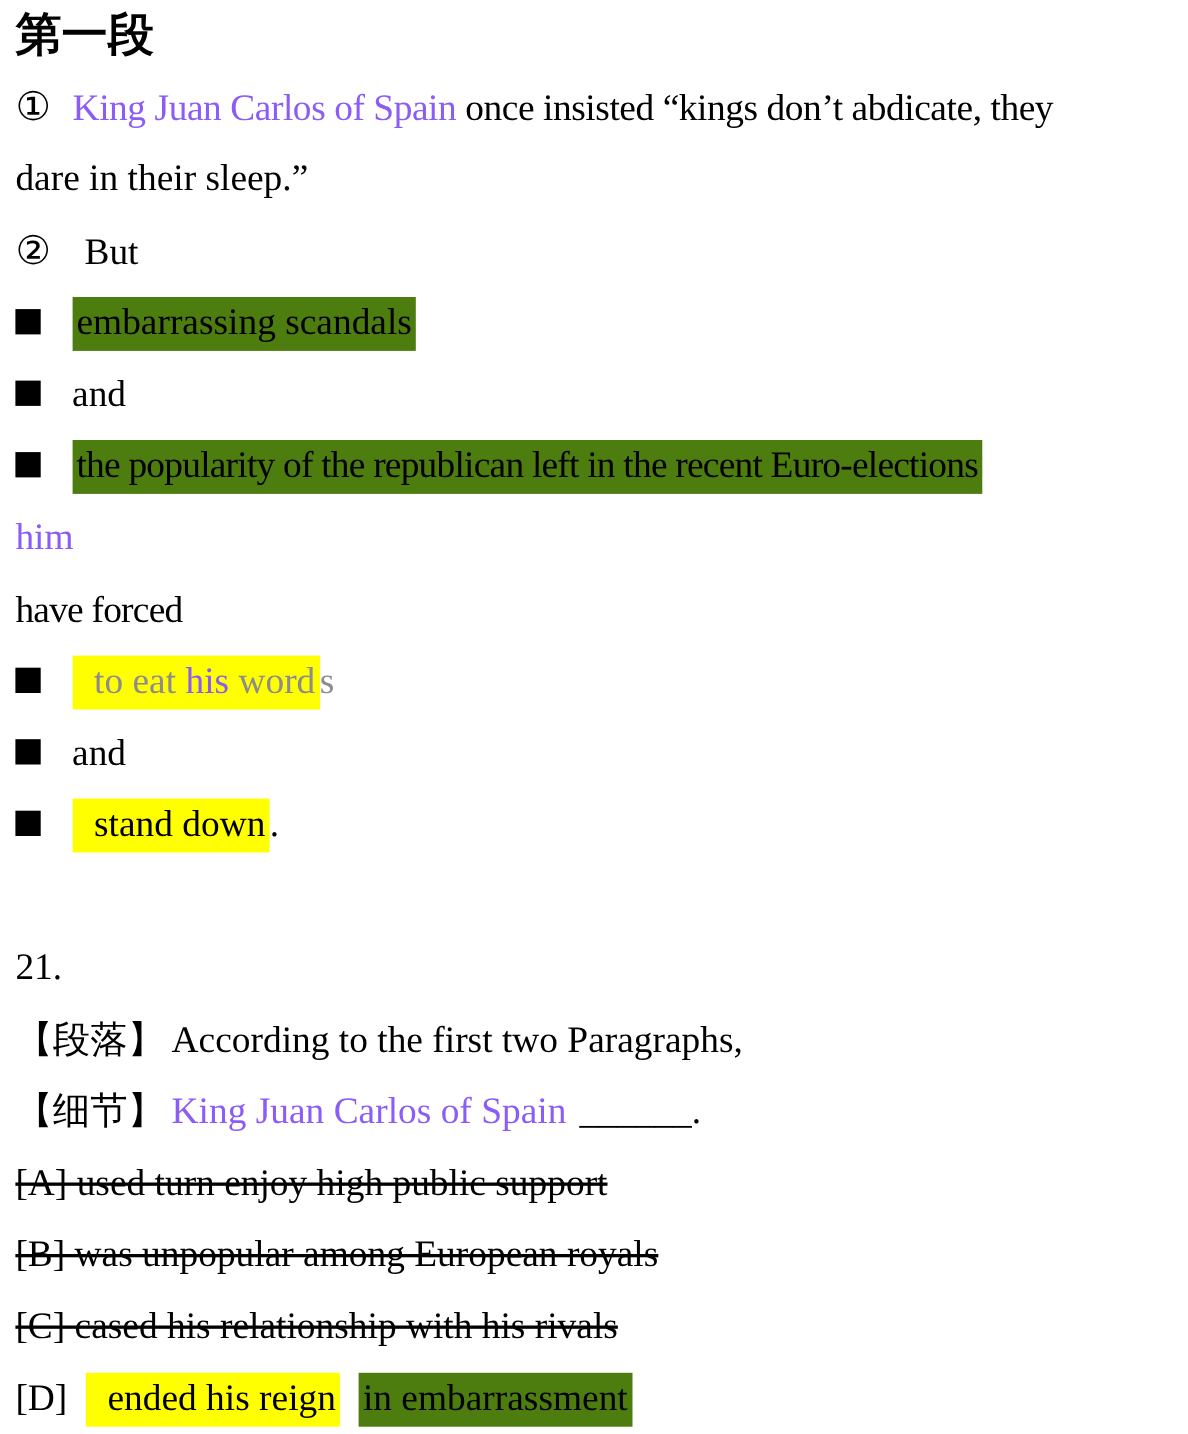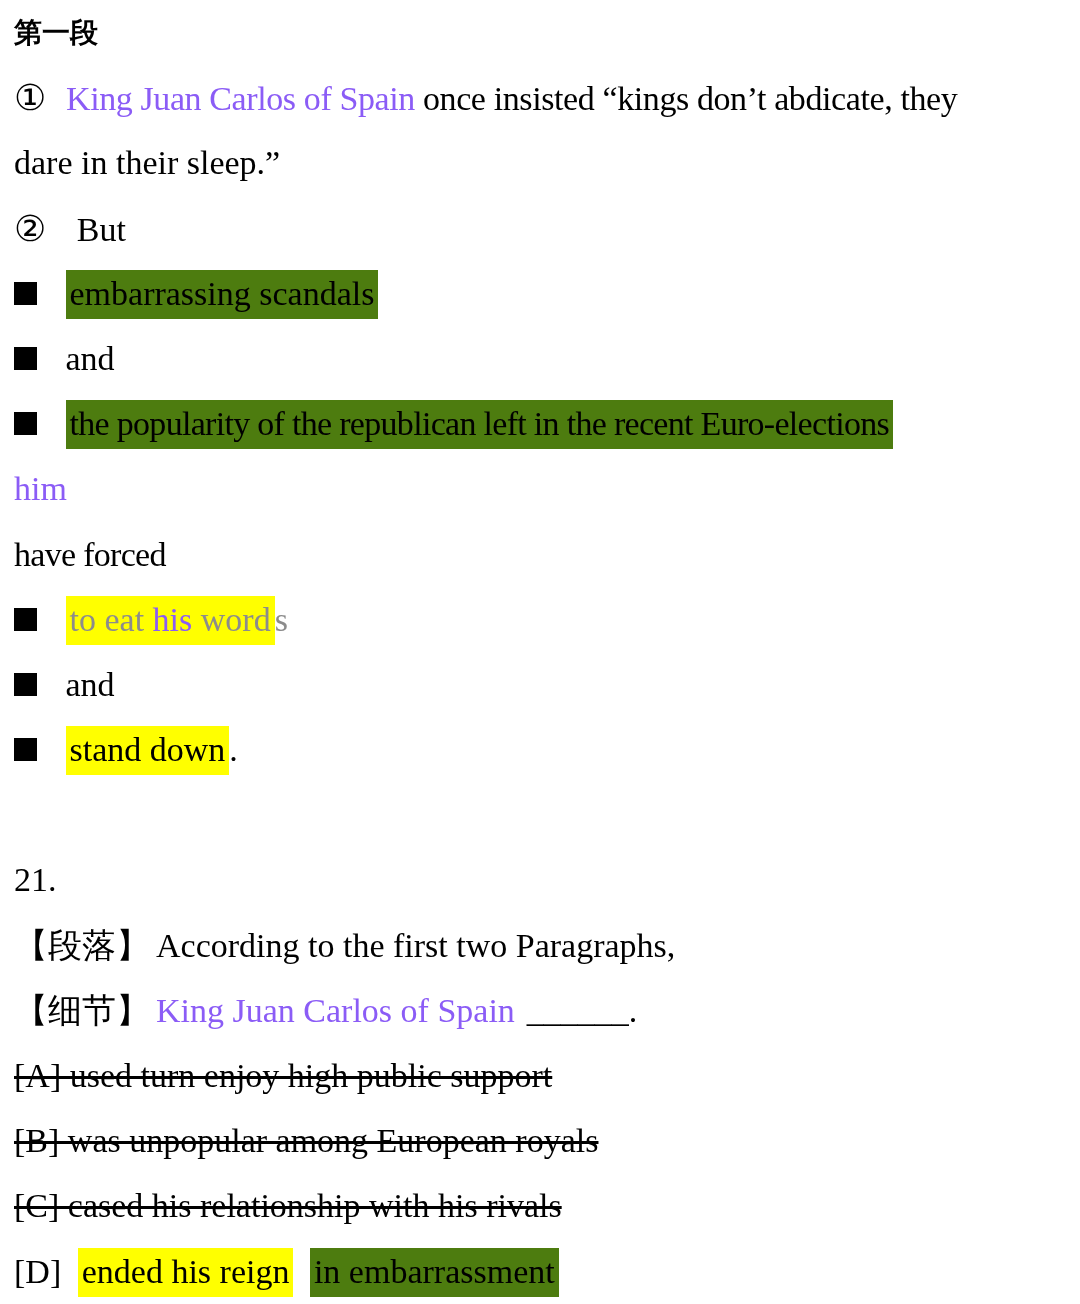--- a/index.html
+++ b/index.html
@@ -21,21 +21,21 @@
   }
   .line {
     height: 65.2px;
     line-height: 65.2px;
     white-space: nowrap;
   }
   .b { font-weight: normal; }
   .red { color: #8b5cf6; }
   .gray { color: #8c8c8c; }
   .zh-heading {
-    font-size: 28px;
+    font-size: 42px;
     font-weight: bold;
   }
   .circled {
     font-family: "DejaVu Sans", sans-serif;
     font-size: 36px;
     margin-right: 12px;
   }
   .circled-wide { margin-right: 22px; }
   .sq {
     display: inline-block;
@@ -43,21 +43,21 @@
     height: 23px;
     background: #000000;
     margin-right: 20px;
   }
   .hl-cyan {
     background: #4d7c0f;
     padding: 5px 4px 7px 4px;
   }
   .hl-yellow {
     background: #ffff00;
-    padding: 5px 4px 7px 4px;
+    padding: 5px 4px 7px 20px;
   }
   .condensed { letter-spacing: -0.7px; }
   .tight { letter-spacing: -0.4px; }
   .strike {
     text-decoration: line-through;
     text-decoration-thickness: 2.5px;
   }
   .zh-tag {
     font-weight: normal;
     margin-right: 6px;

